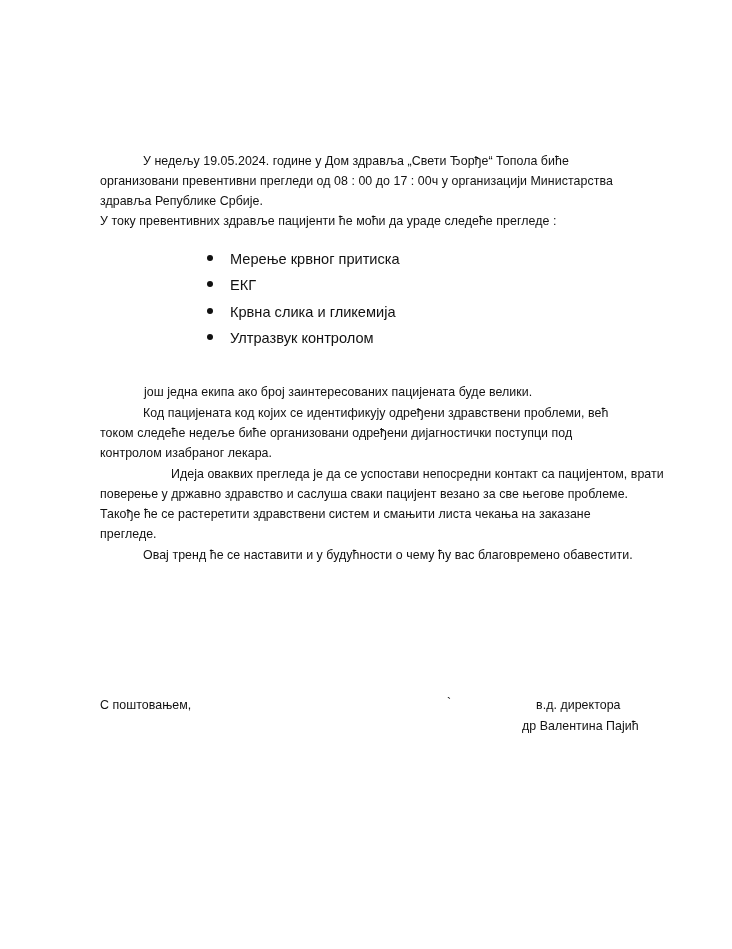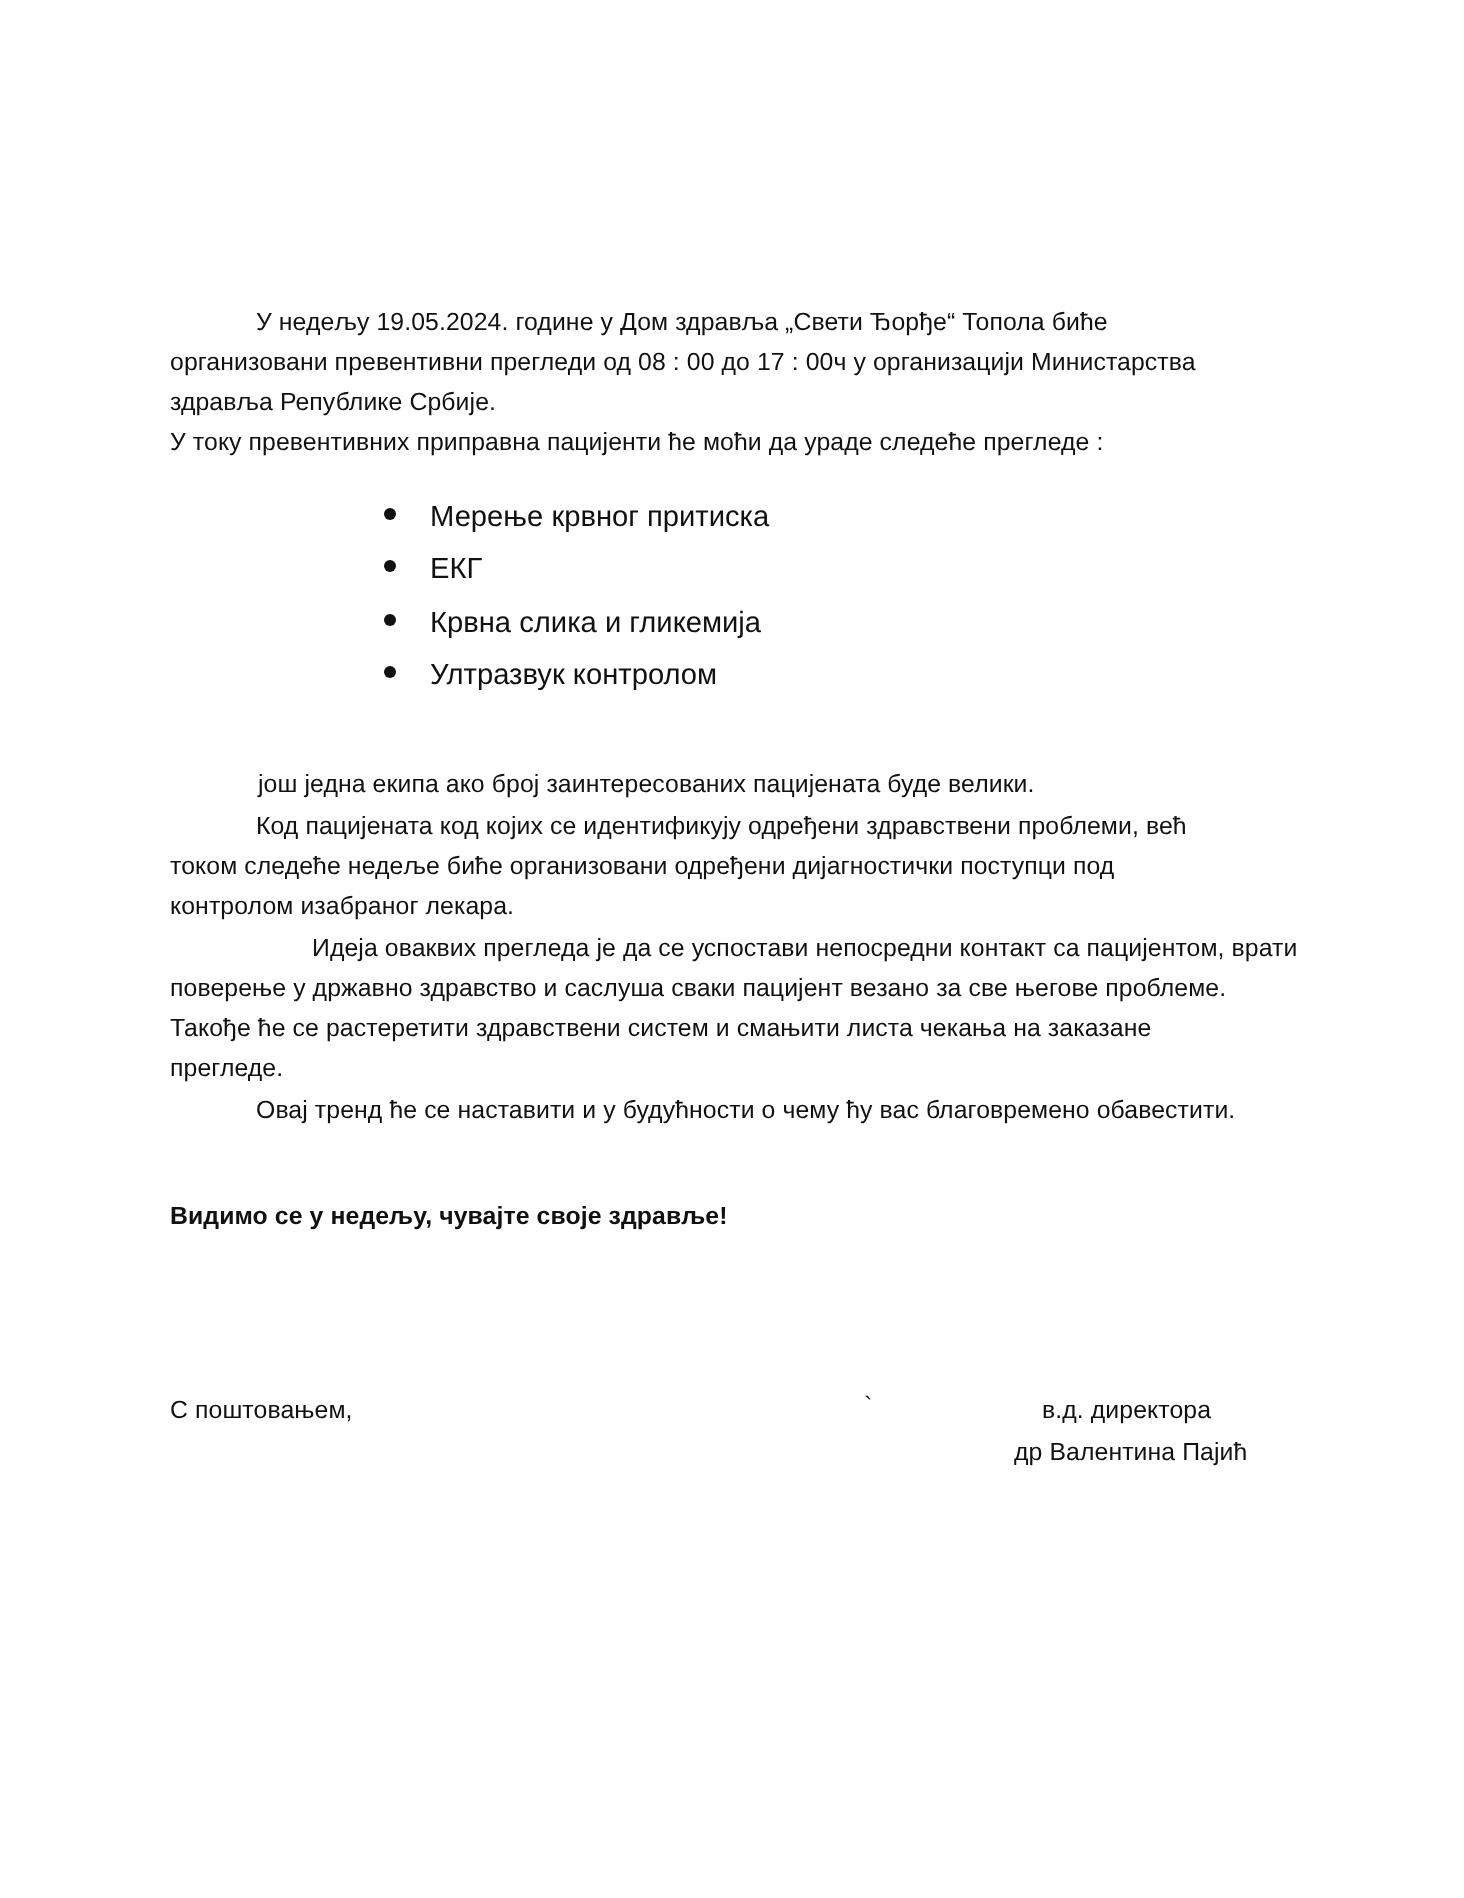--- a/index.html
+++ b/index.html
@@ -10,21 +10,21 @@
     body {
       width: 732px;
       height: 949px;
       position: relative;
       overflow: hidden;
       font-family: "Liberation Sans", "DejaVu Sans", sans-serif;
       color: #111111;
     }
     .page {
       position: absolute;
-      left: 0; top: 0;
+      left: 15px; top: 0;
       width: 669px; height: 949px;
       background: #fff;
     }
     .line {
       position: absolute;
       font-size: 12.4px;
       line-height: 20px;
       white-space: nowrap;
       letter-spacing: 0.05px;
     }
@@ -48,21 +48,21 @@
     .bold { font-weight: bold; }
   </style>
 </head>
 <body>
 
 <div class="page">
 
   <div class="line" style="left:128px; top:151px;">У недељу 19.05.2024. године у Дом здравља „Свети Ђорђе“ Топола биће</div>
   <div class="line" style="left:85px; top:171px;">организовани превентивни прегледи од 08 : 00 до 17 : 00ч у организацији Министарства</div>
   <div class="line" style="left:85px; top:191px;">здравља Републике Србије.</div>
-  <div class="line" style="left:85px; top:211px;">У току превентивних приправна пацијенти ће моћи да ураде следеће прегледе :</div>
+  <div class="line" style="left:85px; top:211px;">У току превентивних здравље пацијенти ће моћи да ураде следеће прегледе :</div>
 
   <div class="bullet-item" style="top:247px;">
     <span class="bullet-dot"></span><span>Мерење крвног притиска</span>
   </div>
   <div class="bullet-item" style="top:273px;">
     <span class="bullet-dot"></span><span>ЕКГ</span>
   </div>
   <div class="bullet-item" style="top:300px;">
     <span class="bullet-dot"></span><span>Крвна слика и гликемија</span>
   </div>
@@ -76,20 +76,19 @@
   <div class="line" style="left:85px; top:423px;">током следеће недеље биће организовани одређени дијагностички поступци под</div>
   <div class="line" style="left:85px; top:443px;">контролом изабраног лекара.</div>
 
   <div class="line" style="left:128px; top:464px;margin-left:28px;">Идеја оваквих прегледа је да се успостави непосредни контакт са пацијентом, врати</div>
   <div class="line" style="left:85px; top:484px;">поверење у државно здравство и саслуша сваки пацијент везано за све његове проблеме.</div>
   <div class="line" style="left:85px; top:504px;">Такође ће се растеретити здравствени систем и смањити листа чекања на заказане</div>
   <div class="line" style="left:85px; top:524px;">прегледе.</div>
 
   <div class="line" style="left:128px; top:545px;">Овај тренд ће се наставити и у будућности о чему ћу вас благовремено обавестити.</div>
 
-  <div class="line bold" style="left:85px; top:598px;">Видимо се у недељу, чувајте своје здравље!</div>
 
   <div class="line" style="left:85px; top:695px;">С поштовањем,</div>
   <div class="line" style="left:432px; top:693px;">`</div>
   <div class="line" style="left:521px; top:695px;">в.д. директора</div>
   <div class="line" style="left:507px; top:716px;">др Валентина Пајић</div>
 
 </div>
 
 </body></html>

